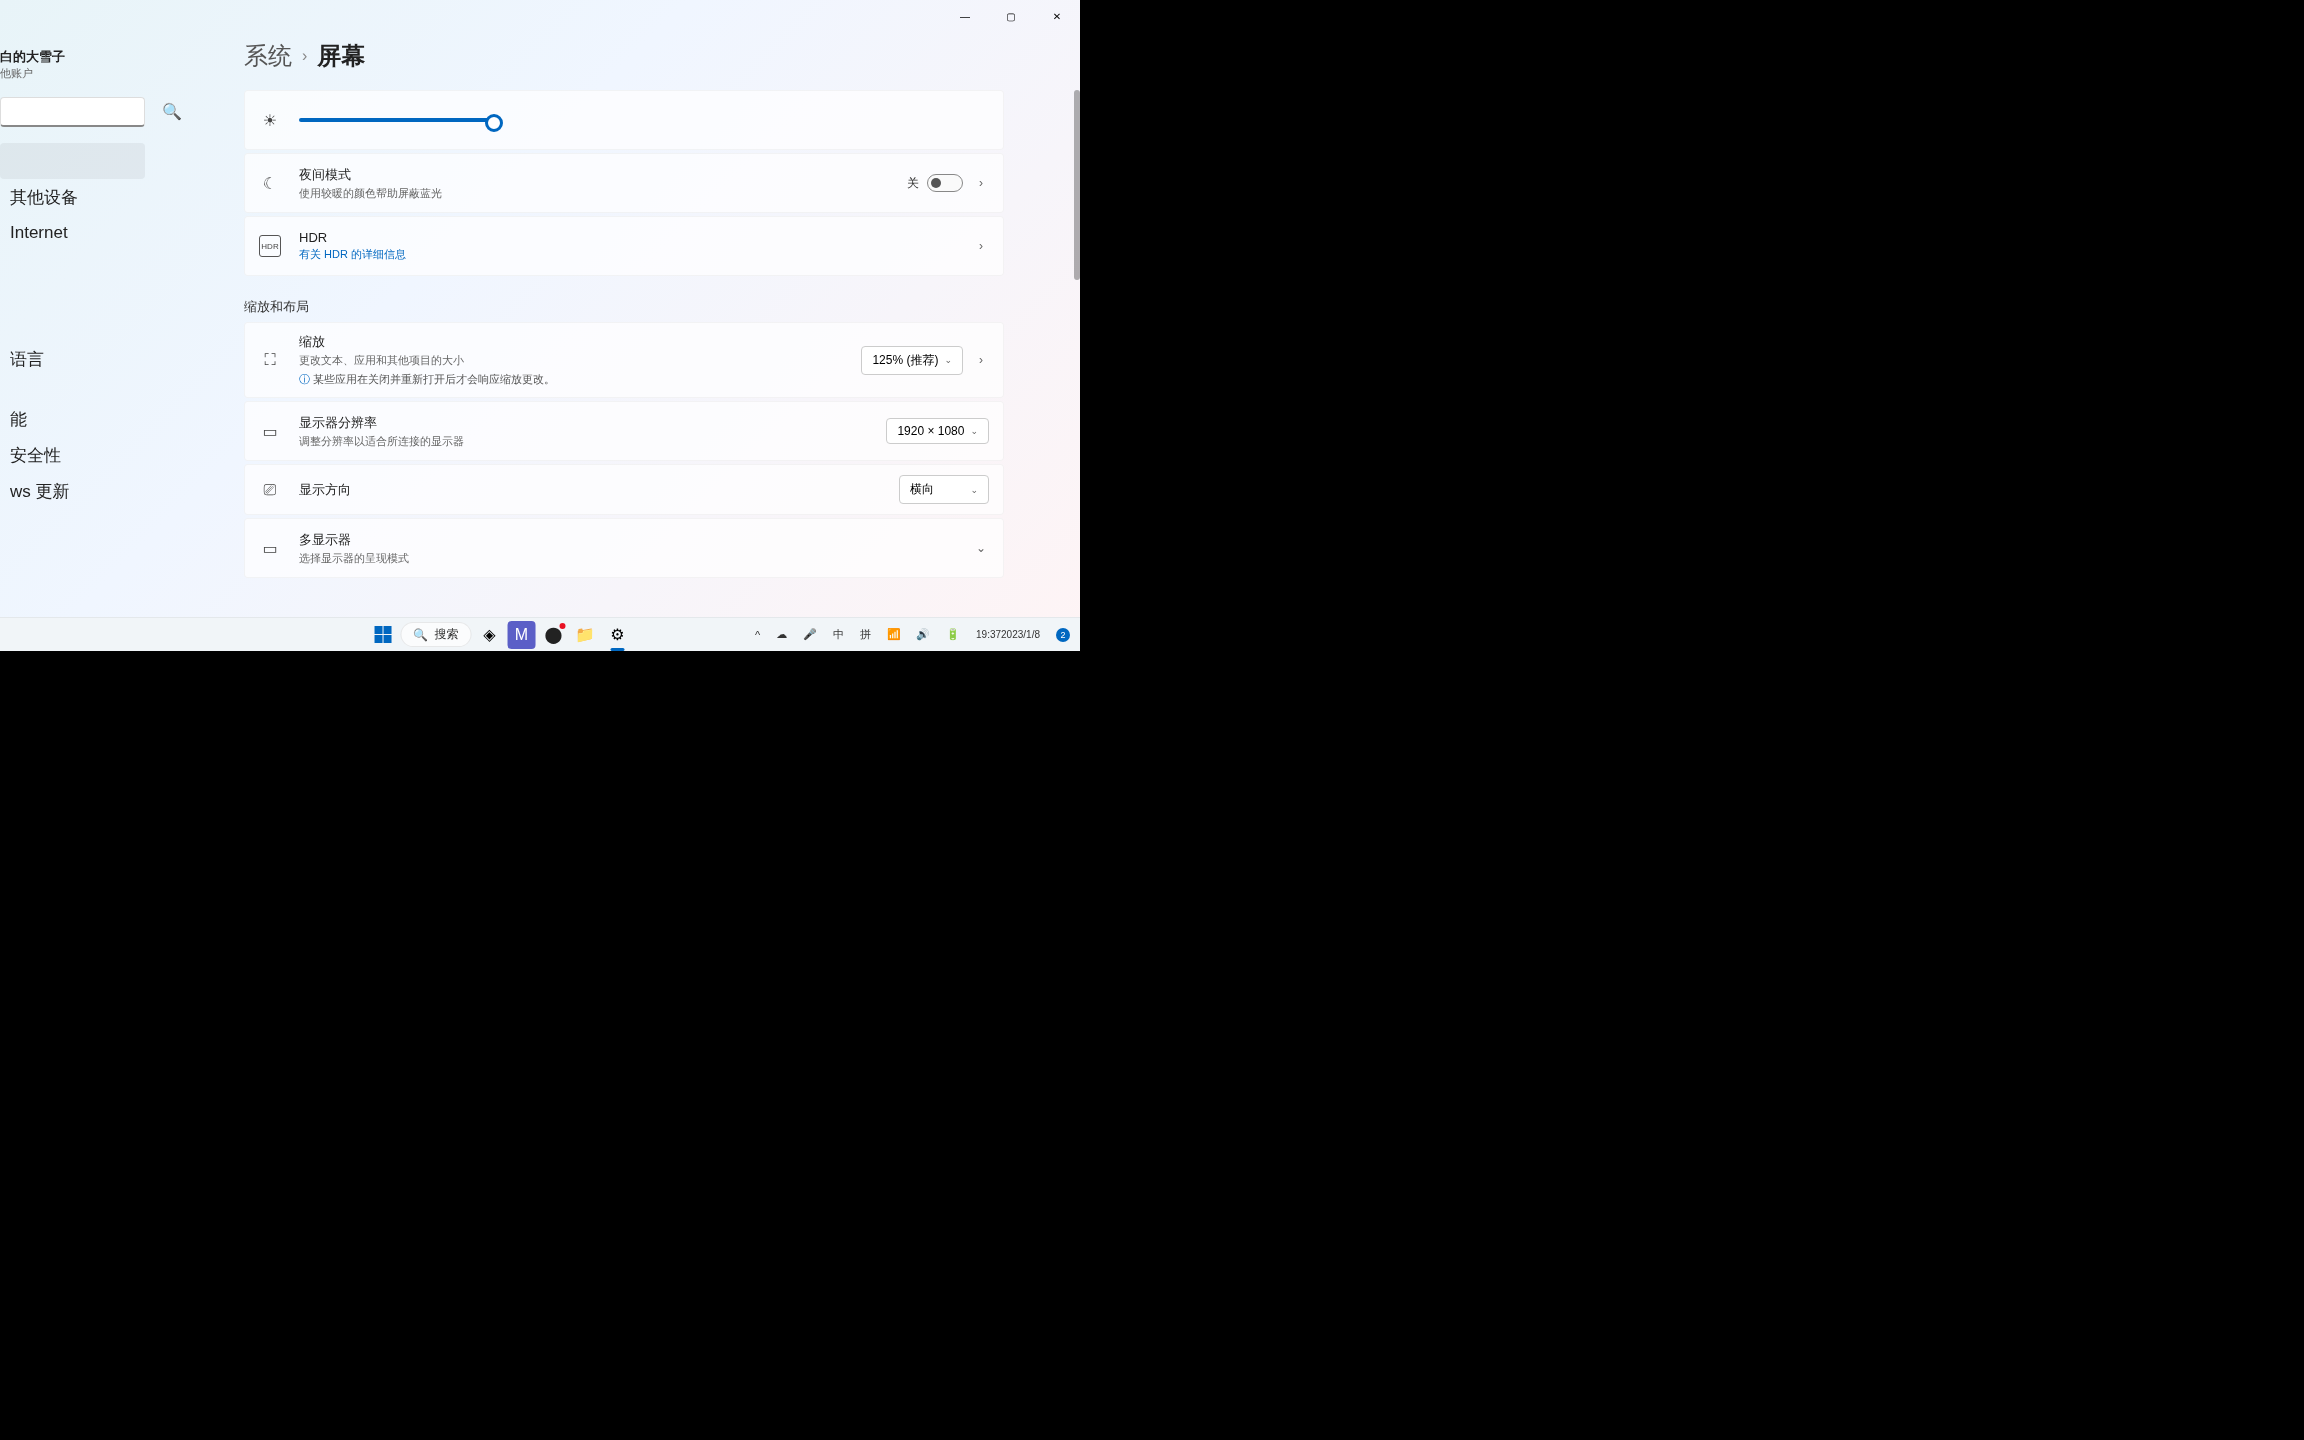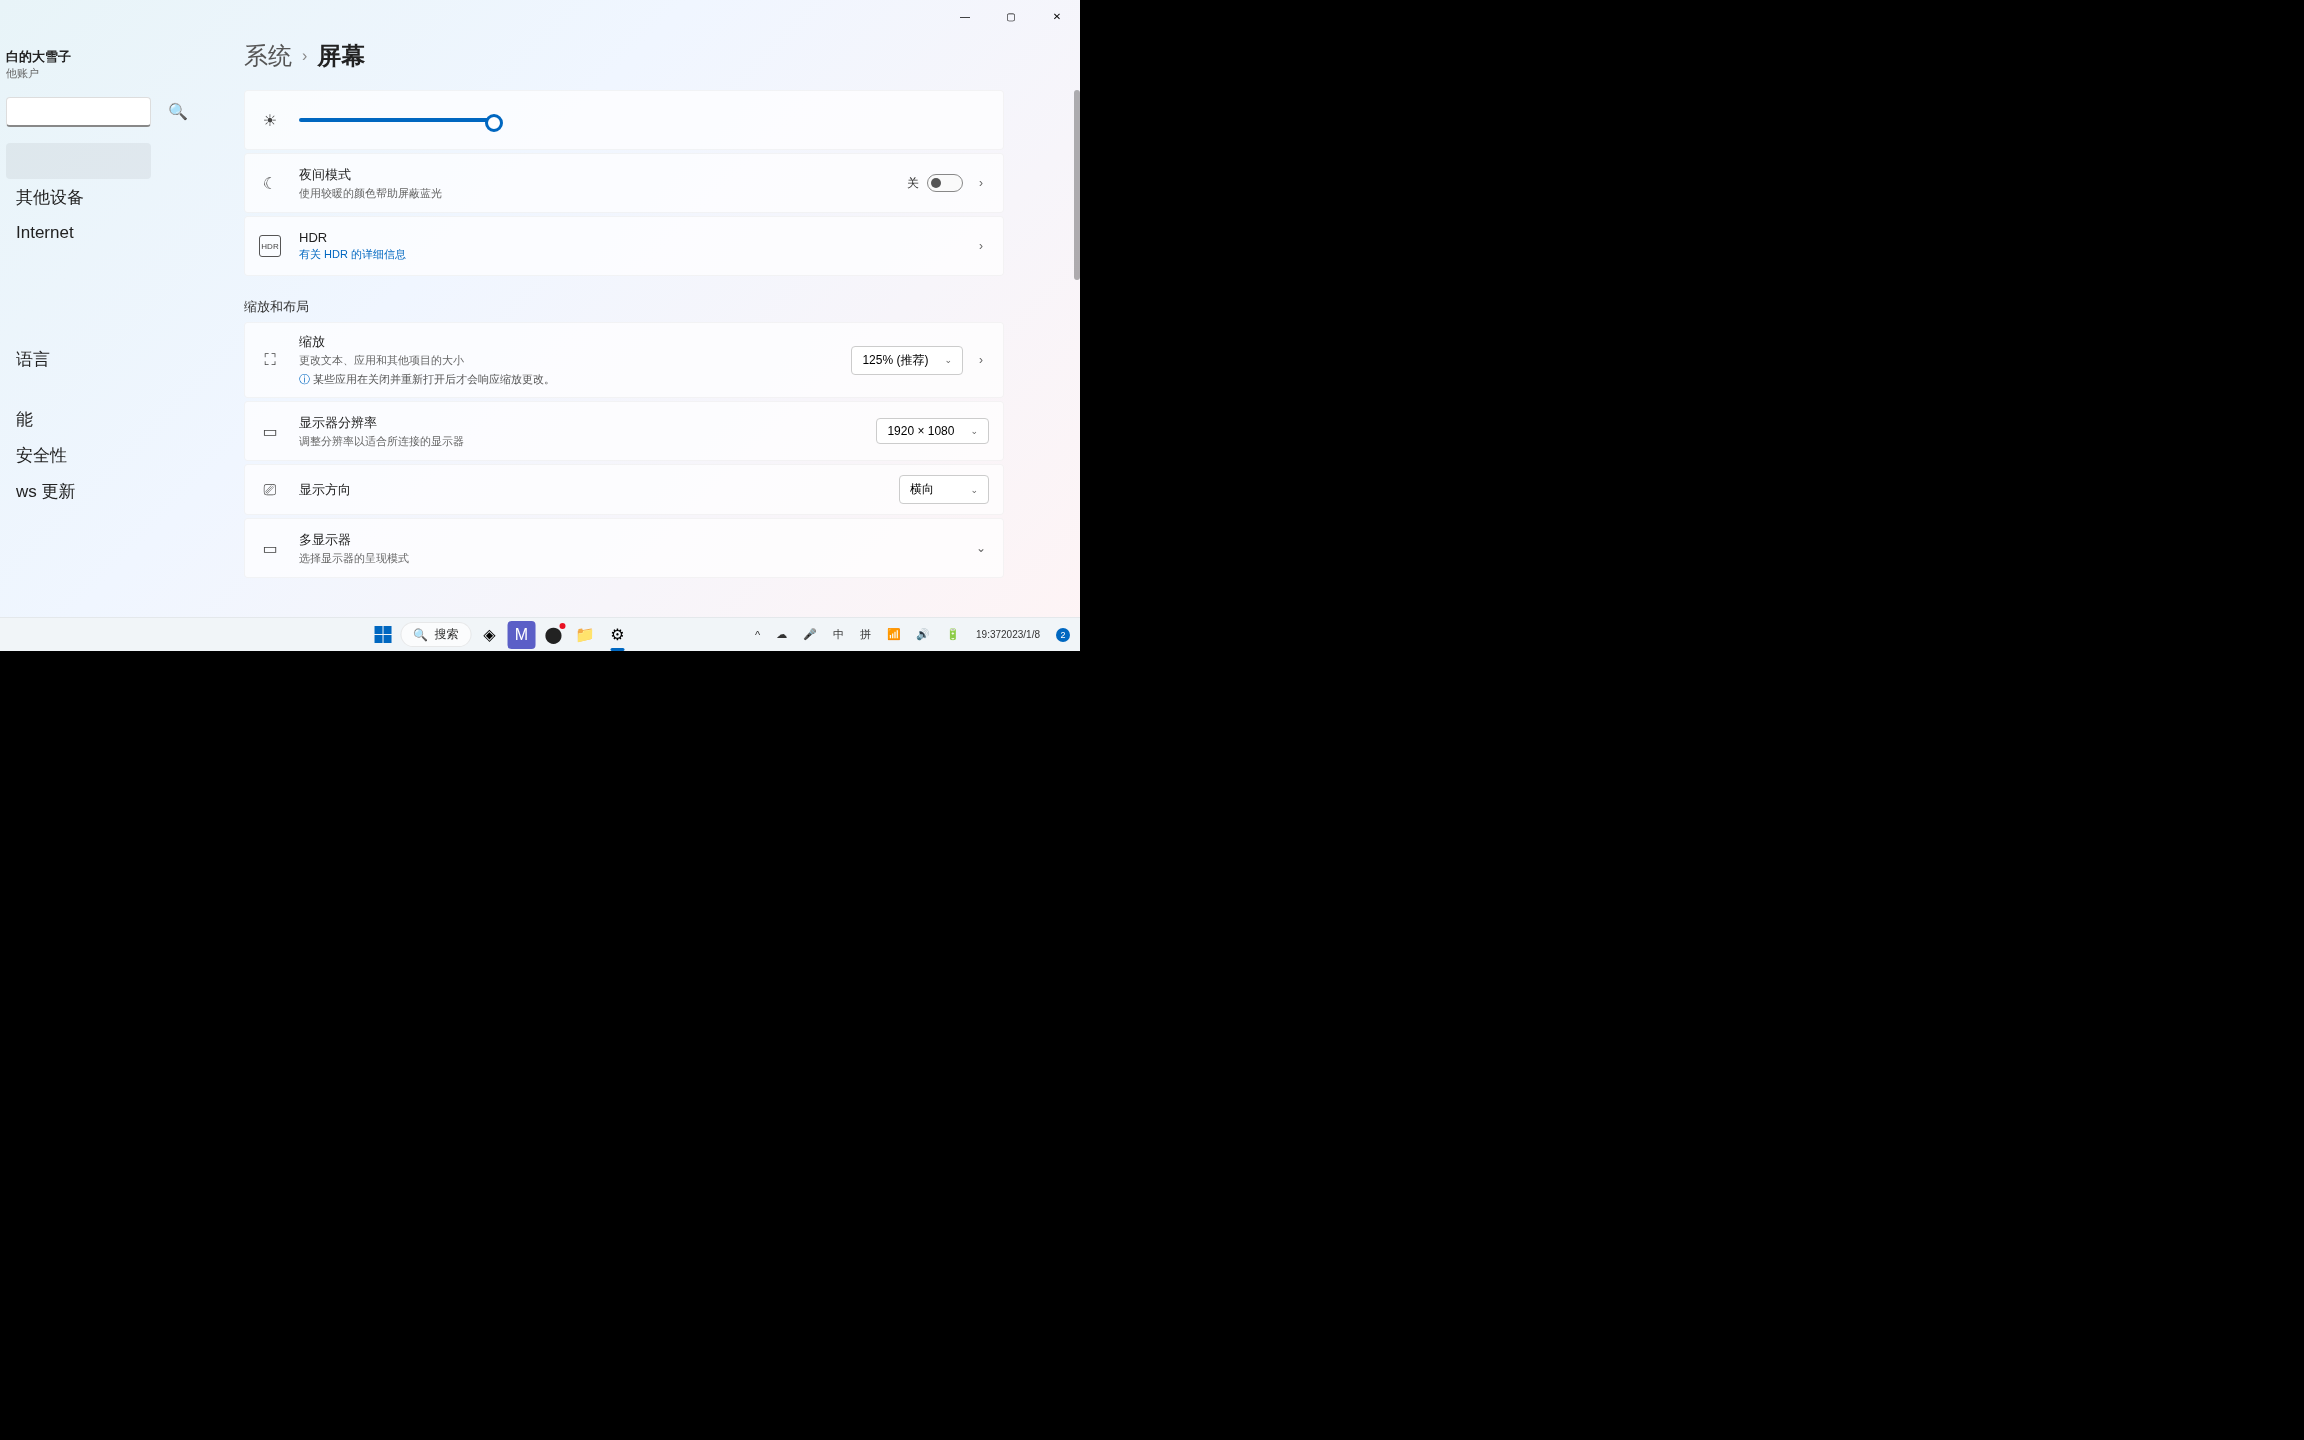--- a/index.html
+++ b/index.html
@@ -32,21 +32,21 @@
       display: flex;
       align-items: center;
       justify-content: center;
       font-size: 10px;
       color: #000;
       cursor: pointer;
     }
 
     .sidebar {
       position: absolute;
-      left: 6px; top: 0;
+      left: 0; top: 0;
       width: 145px;
       height: 617px;
       padding-top: 48px;
     }
     .account {
       padding-left: 0;
       margin-bottom: 16px;
     }
     .account-name { font-size: 13px; font-weight: 600; color: #222; }
     .account-sub { font-size: 11px; color: #666; }
@@ -176,21 +176,21 @@
       background: #555;
     }
     .select {
       border: 1px solid #ccc;
       border-radius: 4px;
       padding: 5px 10px;
       font-size: 12px;
       background: #fff;
       display: flex;
       align-items: center;
-      gap: 16px;
+      gap: 6px;
       cursor: pointer;
       min-width: 90px;
       justify-content: space-between;
     }
     .select .chev { font-size: 9px; color: #666; }
 
     .scrollbar {
       position: absolute;
       right: 0;
       top: 90px;

